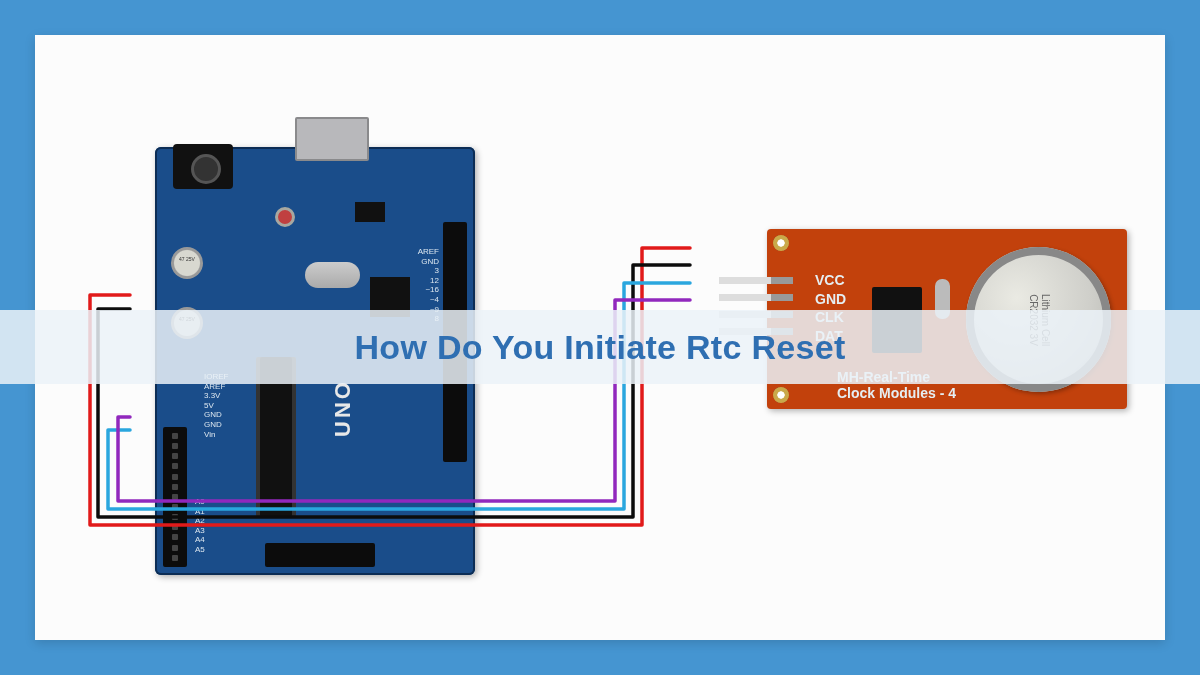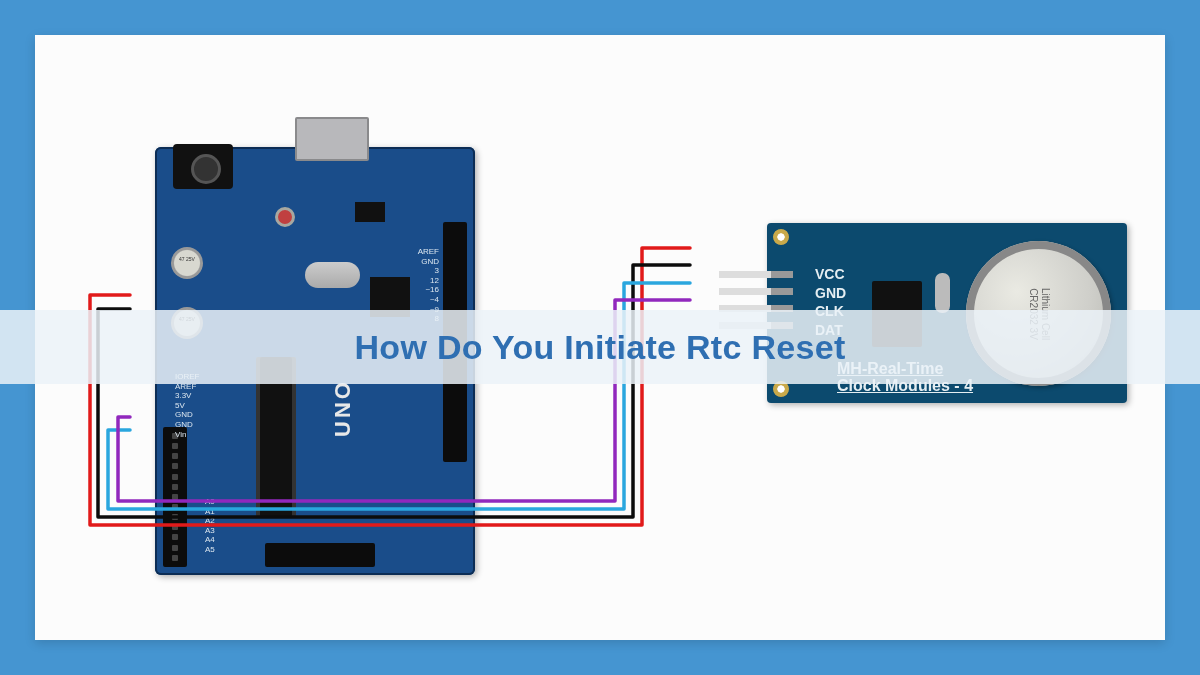--- a/index.html
+++ b/index.html
@@ -115,37 +115,37 @@
 .arduino .uno-label {
   position:absolute; left:175px; top:290px;
   transform:rotate(-90deg); transform-origin:left top;
   color:#e8e8e8; font-size:22px; font-weight:bold;
   letter-spacing:3px;
 }
 .arduino .silk {
   position:absolute; color:#dbe6ef; font-size:8px; line-height:1.2;
 }
 .arduino .silk.right { right:36px; top:100px; text-align:right; }
-.arduino .silk.left { left:20px; top:225px; }
-.arduino .silk.analog { left:50px; top:350px; }
+.arduino .silk.left { left:49px; top:225px; }
+.arduino .silk.analog { left:40px; top:350px; }
 .arduino .reset-btn {
   position:absolute; top:60px; left:120px;
   width:20px; height:20px; border-radius:50%;
   background:#c04040; border:3px solid #a8a8a0;
 }
 .arduino .smd {
   position:absolute; background:#111;
 }
 
 
 .rtc {
   position:absolute;
-  top:188px; left:732px;
+  top:194px; left:732px;
   width:360px; height:180px;
-  background:#0c4a6e;
+  background:#c2410c;
   border-radius:4px;
   box-shadow:2px 2px 6px rgba(0,0,0,0.3);
   z-index:10;
 }
 .rtc .battery {
   position:absolute; top:18px; right:16px;
   width:145px; height:145px; border-radius:50%;
   background:radial-gradient(circle at 35% 35%, #eaeae3, #cfcfca 55%, #aeaea8);
   box-shadow:0 0 0 8px #888 inset, 2px 2px 4px rgba(0,0,0,0.3);
 }
@@ -169,21 +169,21 @@
 .rtc .pads .pin {
   width:74px; height:7px;
   background:linear-gradient(90deg,#ddd 0 70%,#999 70%);
 }
 .rtc .pinlabels {
   position:absolute; left:48px; top:42px;
   color:#e5eef2; font-size:14px; font-weight:bold; line-height:18.5px;
 }
 .rtc .modname {
   position:absolute; bottom:8px; left:70px;
-  color:#e5eef2; font-size:16px; font-weight:bold; line-height:1.1;text-decoration:underline;
+  color:#e5eef2; font-size:14px; font-weight:bold; line-height:1.1;
 }
 .rtc .hole {
   position:absolute; width:16px; height:16px; border-radius:50%;
   background:radial-gradient(circle,#fff 30%,#c9a94a 35%,#c9a94a 70%,#1f6485 75%);
 }
 
 
 .wires {
   position:absolute; inset:0; width:100%; height:100%;
   z-index:20; pointer-events:none;

